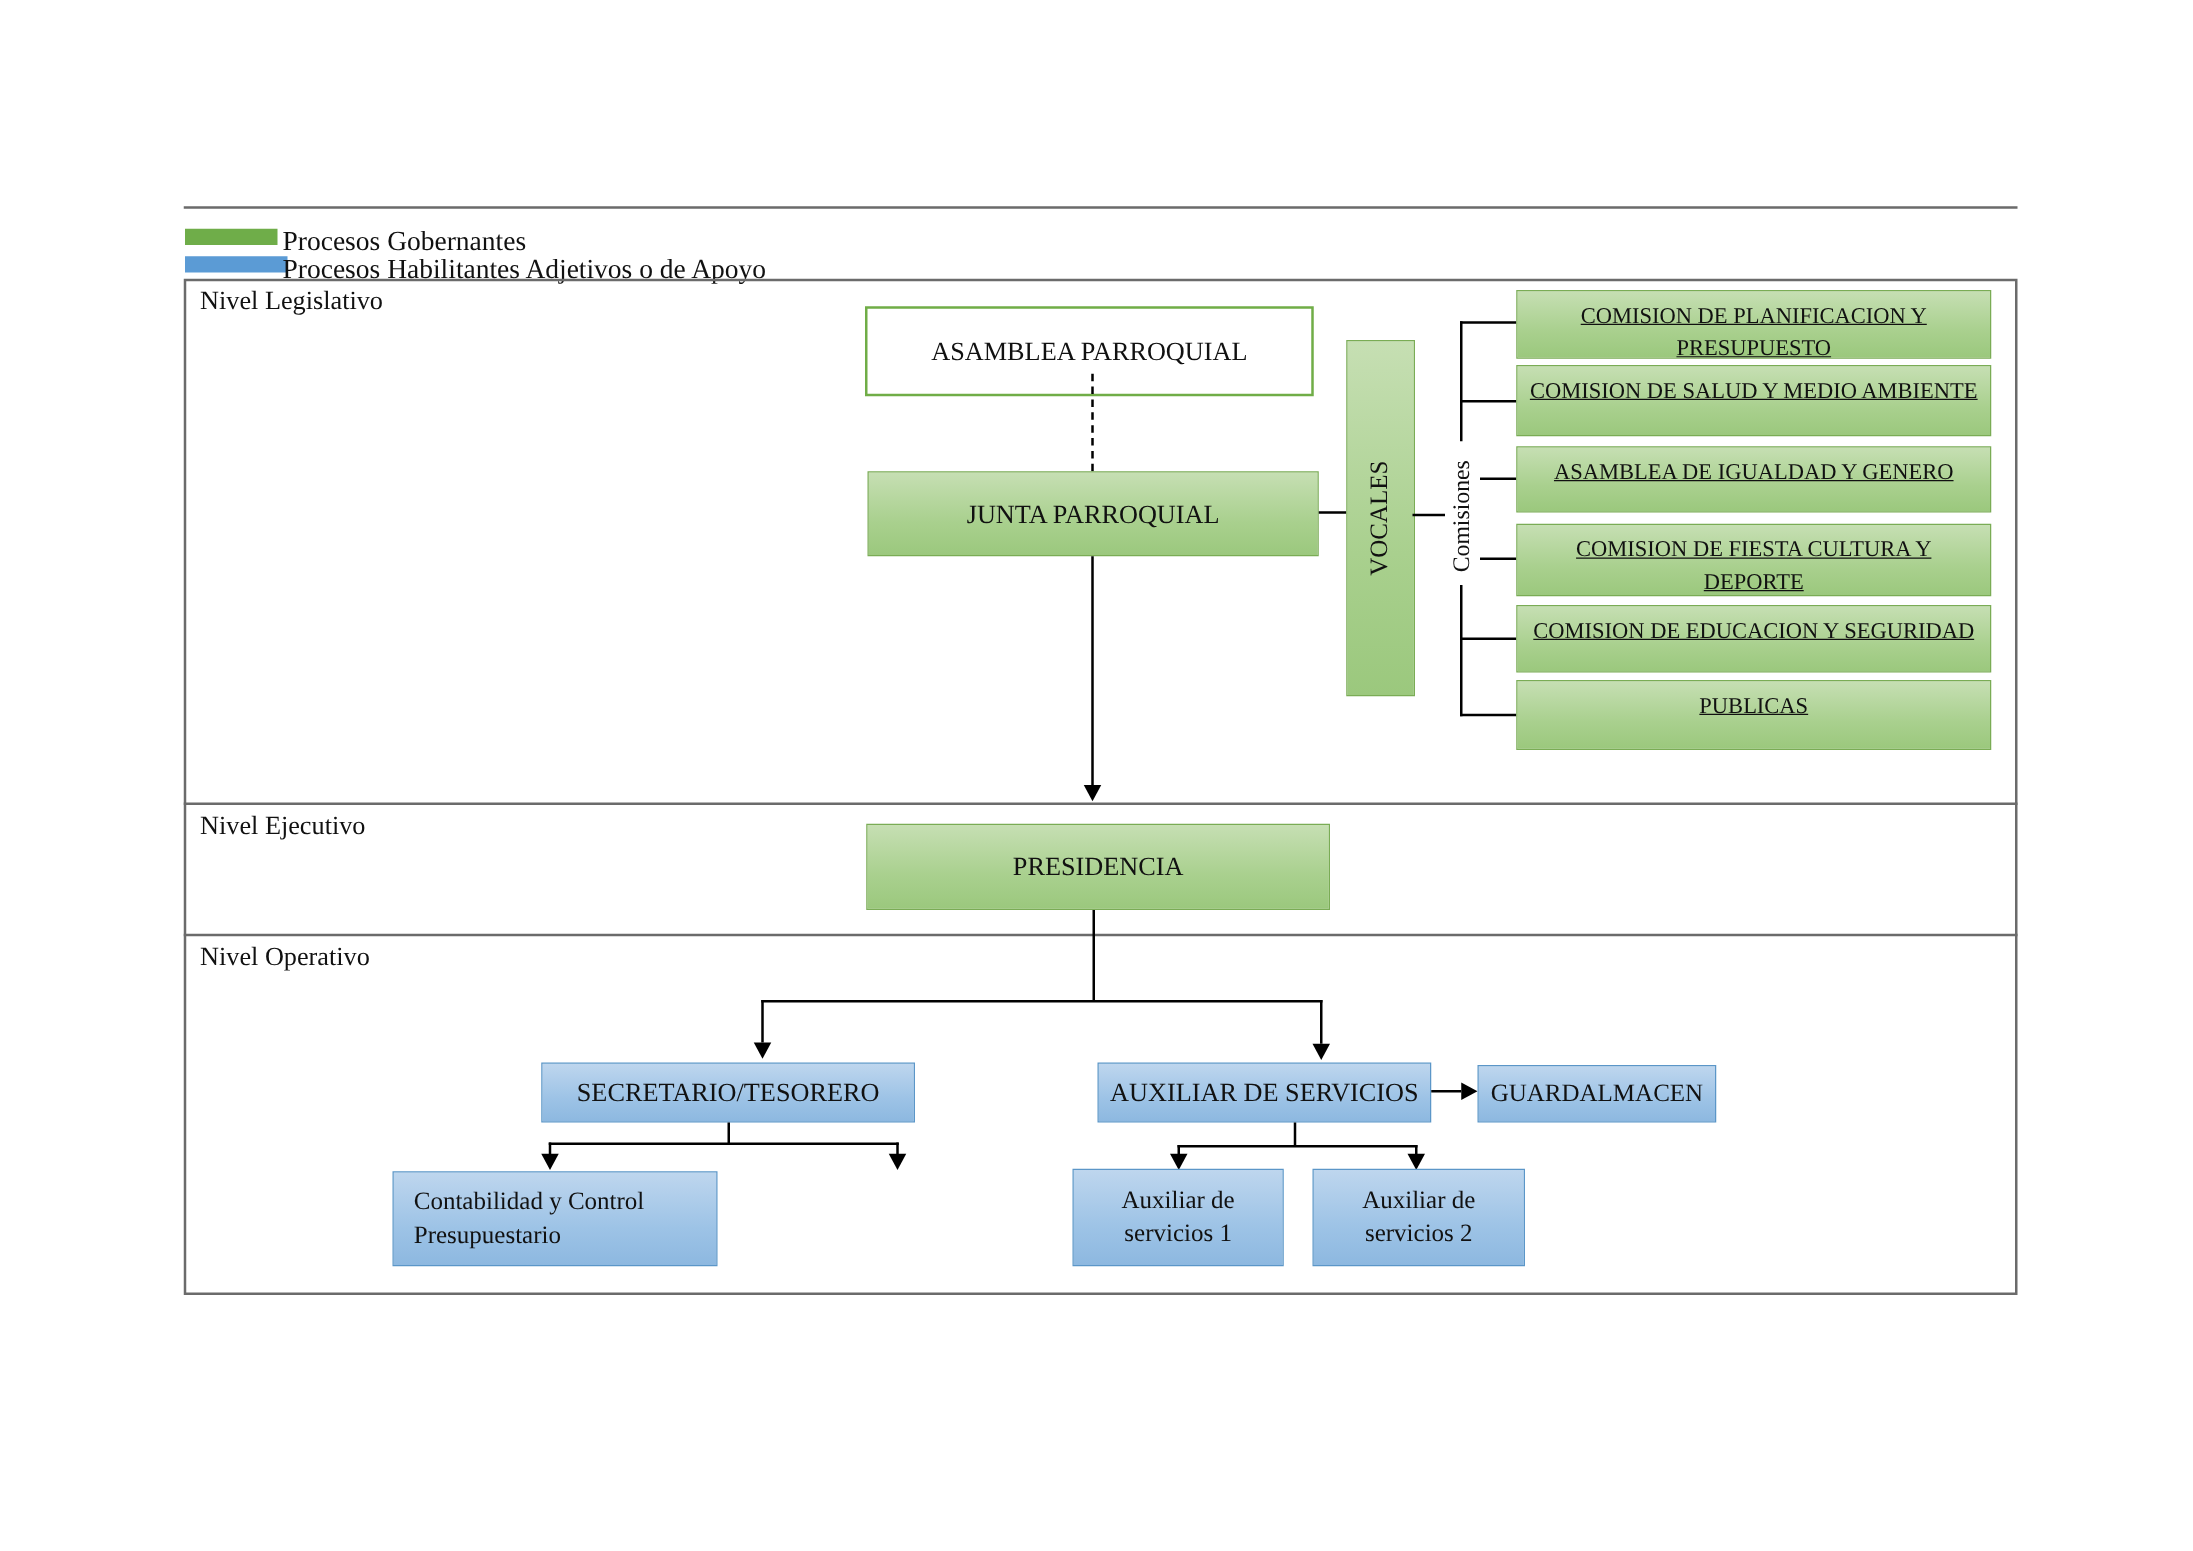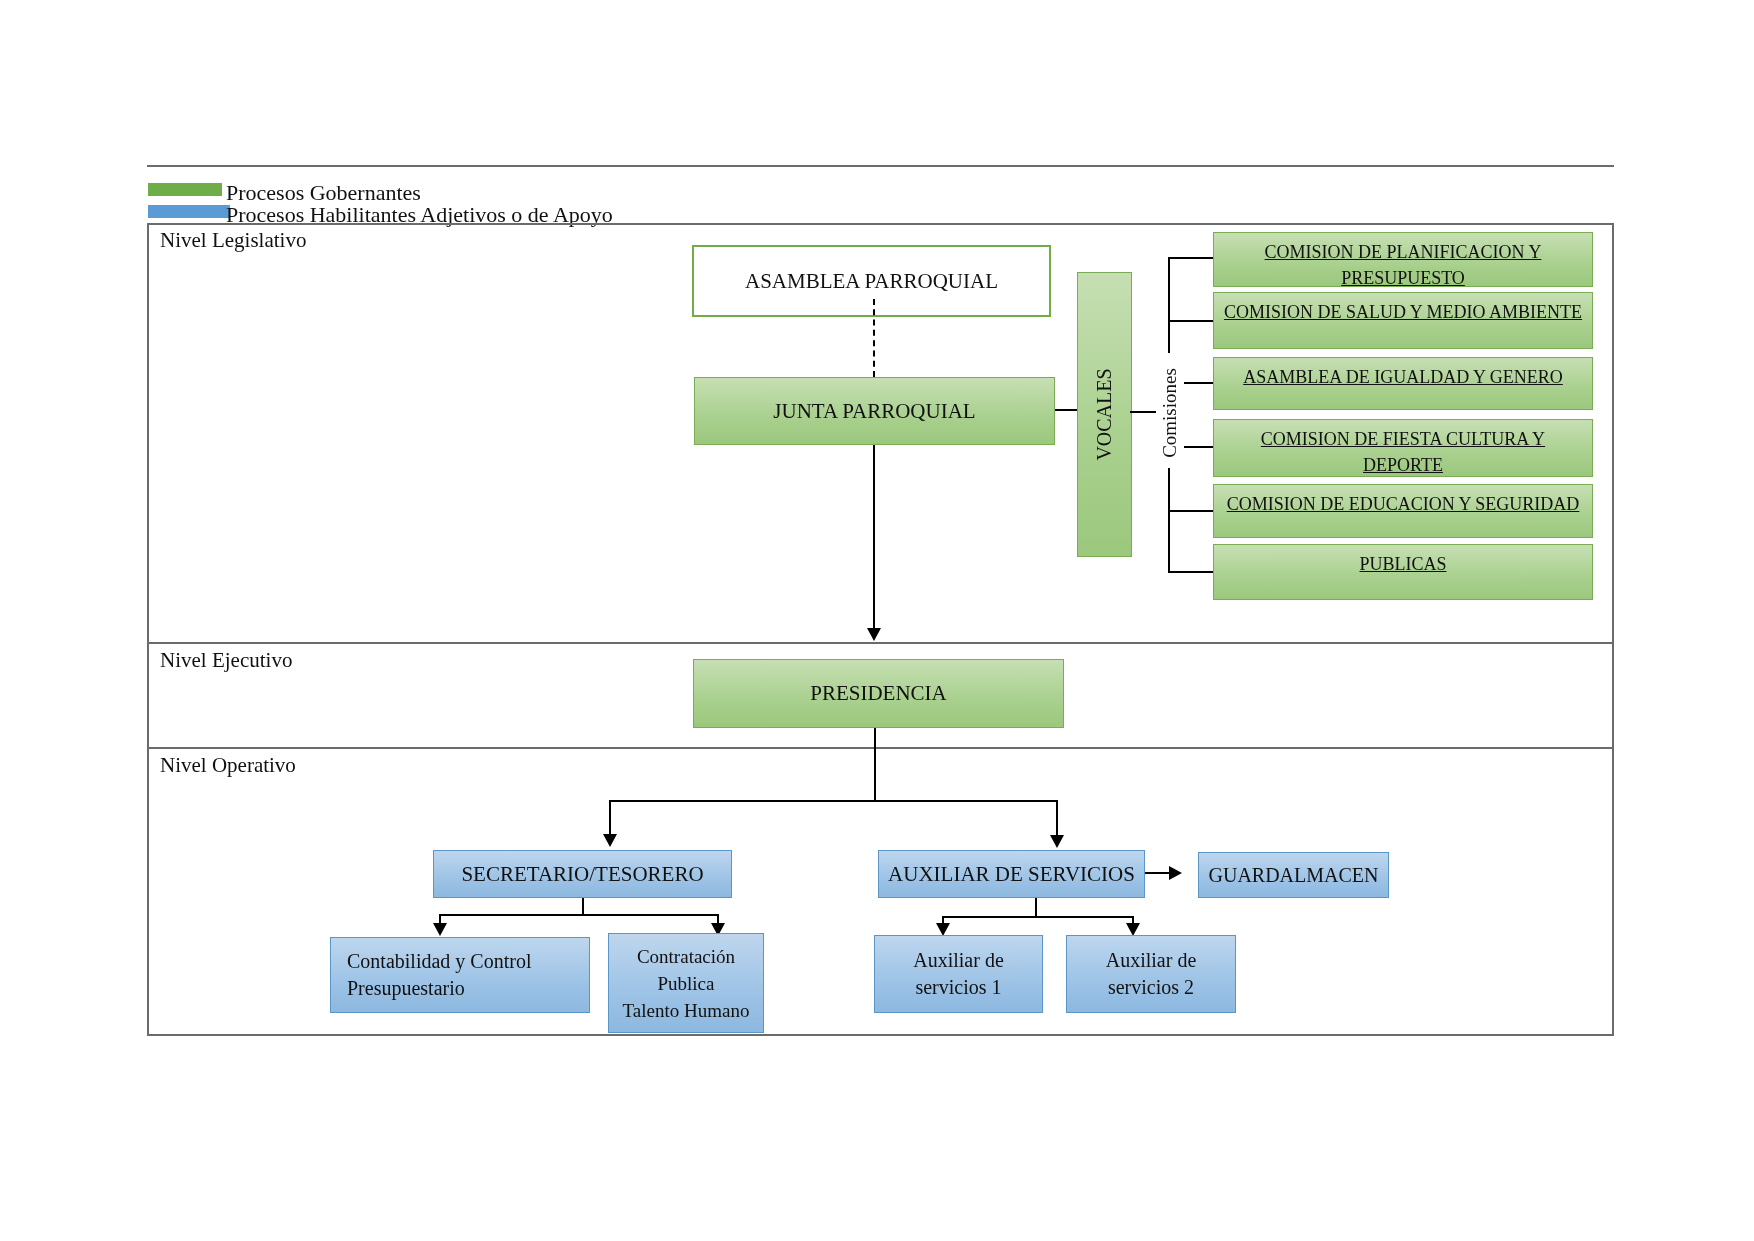--- a/index.html
+++ b/index.html
@@ -11,21 +11,21 @@
   .legend-label{position:absolute;font-size:22px;white-space:nowrap;}
   .swatch{position:absolute;height:13px;}
   .node{position:absolute;display:flex;align-items:center;justify-content:center;
         text-align:center;box-sizing:border-box;}
   .gbox{background:linear-gradient(180deg,#c6dfb3 0%,#a9d08e 60%,#9bc87d 100%);
         border:1.5px solid #7aac55;}
   .bbox{background:linear-gradient(180deg,#bed6ee 0%,#9dc3e6 60%,#8db8e0 100%);
         border:1.5px solid #5b96c8;}
   .wbox{background:#ffffff;border:2.5px solid #70ad47;}
   .big{font-size:21px;}
-  .mid{font-size:20px;margin-left:16px;}
+  .mid{font-size:20px;}
   .combox{position:absolute;box-sizing:border-box;text-align:center;
           padding-top:6px;line-height:26px;font-size:18px;overflow:hidden;
           background:linear-gradient(180deg,#c6dfb3 0%,#a9d08e 60%,#9bc87d 100%);
           border:1.5px solid #7aac55;}
   .combox div{white-space:nowrap;text-decoration:underline;}
   .lineh{position:absolute;height:2px;background:#000;}
   .linev{position:absolute;width:2px;background:#000;}
   .dashedv{position:absolute;width:0;border-left:2.5px dashed #000;}
   .ahead-down{position:absolute;width:0;height:0;
               border-left:7px solid transparent;border-right:7px solid transparent;
@@ -129,25 +129,20 @@
   <div class="lineh" style="left:439px;top:914px;width:280px;"></div>
   <div class="linev" style="left:439px;top:914px;height:10px;"></div>
   <div class="ahead-down" style="left:433px;top:923px;"></div>
   <div class="linev" style="left:717px;top:914px;height:10px;"></div>
   <div class="ahead-down" style="left:711px;top:923px;"></div>
 
   <div class="node bbox mid leftalign twoline" style="left:314px;top:937px;width:260px;height:76px;padding-left:16px;flex-direction:column;align-items:flex-start;justify-content:center;">
     <div>Contabilidad y Control</div>
     <div>Presupuestario</div>
   </div>
-  <div class="node bbox twoline" style="left:608px;top:933px;width:156px;height:100px;flex-direction:column;font-size:19px;">
-    <div>Contratación</div>
-    <div>Publica</div>
-    <div>Talento Humano</div>
-  </div>
 
   <div class="linev" style="left:1035px;top:898px;height:19px;"></div>
   <div class="lineh" style="left:942px;top:916px;width:192px;"></div>
   <div class="linev" style="left:942px;top:916px;height:8px;"></div>
   <div class="ahead-down" style="left:936px;top:923px;"></div>
   <div class="linev" style="left:1132px;top:916px;height:8px;"></div>
   <div class="ahead-down" style="left:1126px;top:923px;"></div>
 
   <div class="node bbox mid twoline" style="left:858px;top:935px;width:169px;height:78px;flex-direction:column;">
     <div>Auxiliar de</div>

